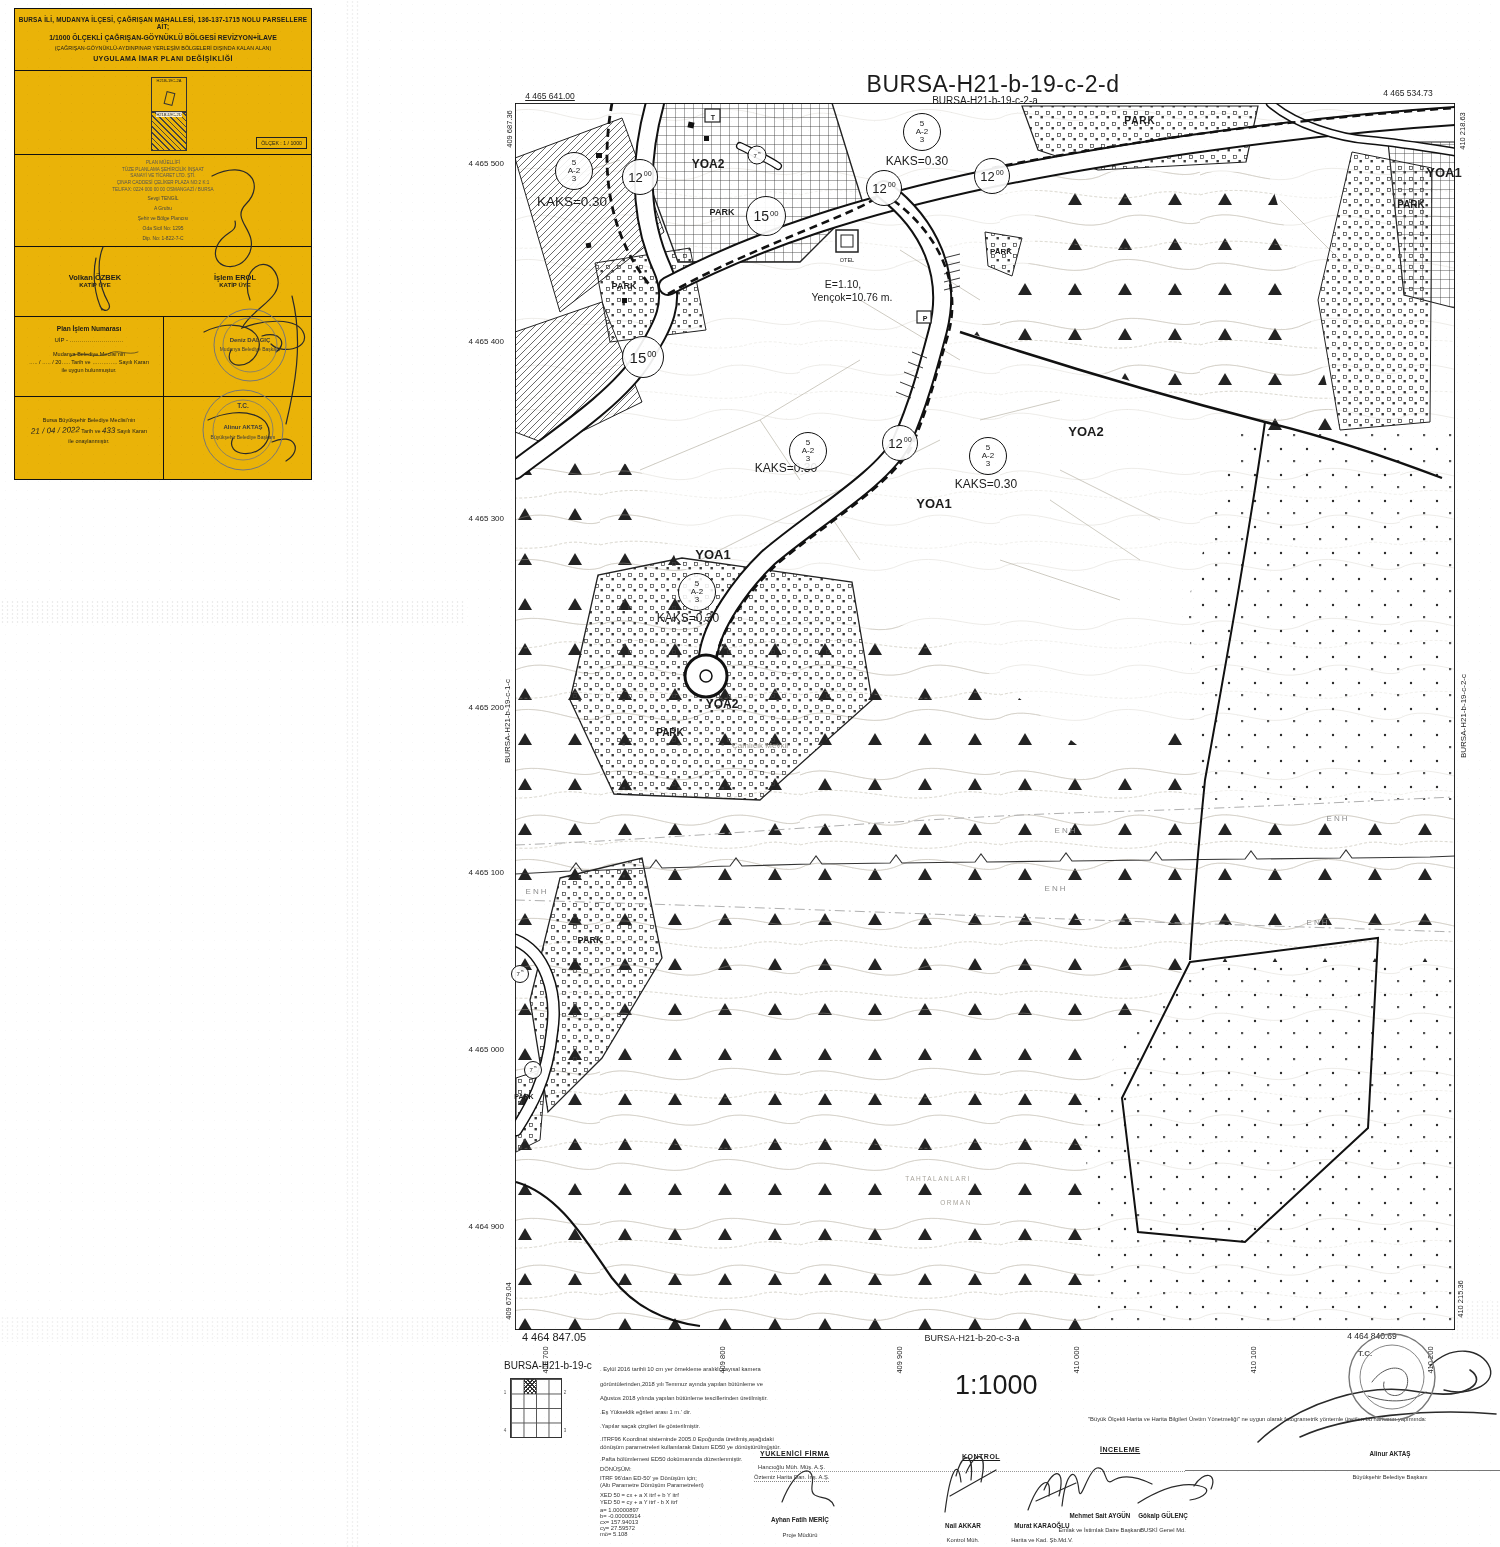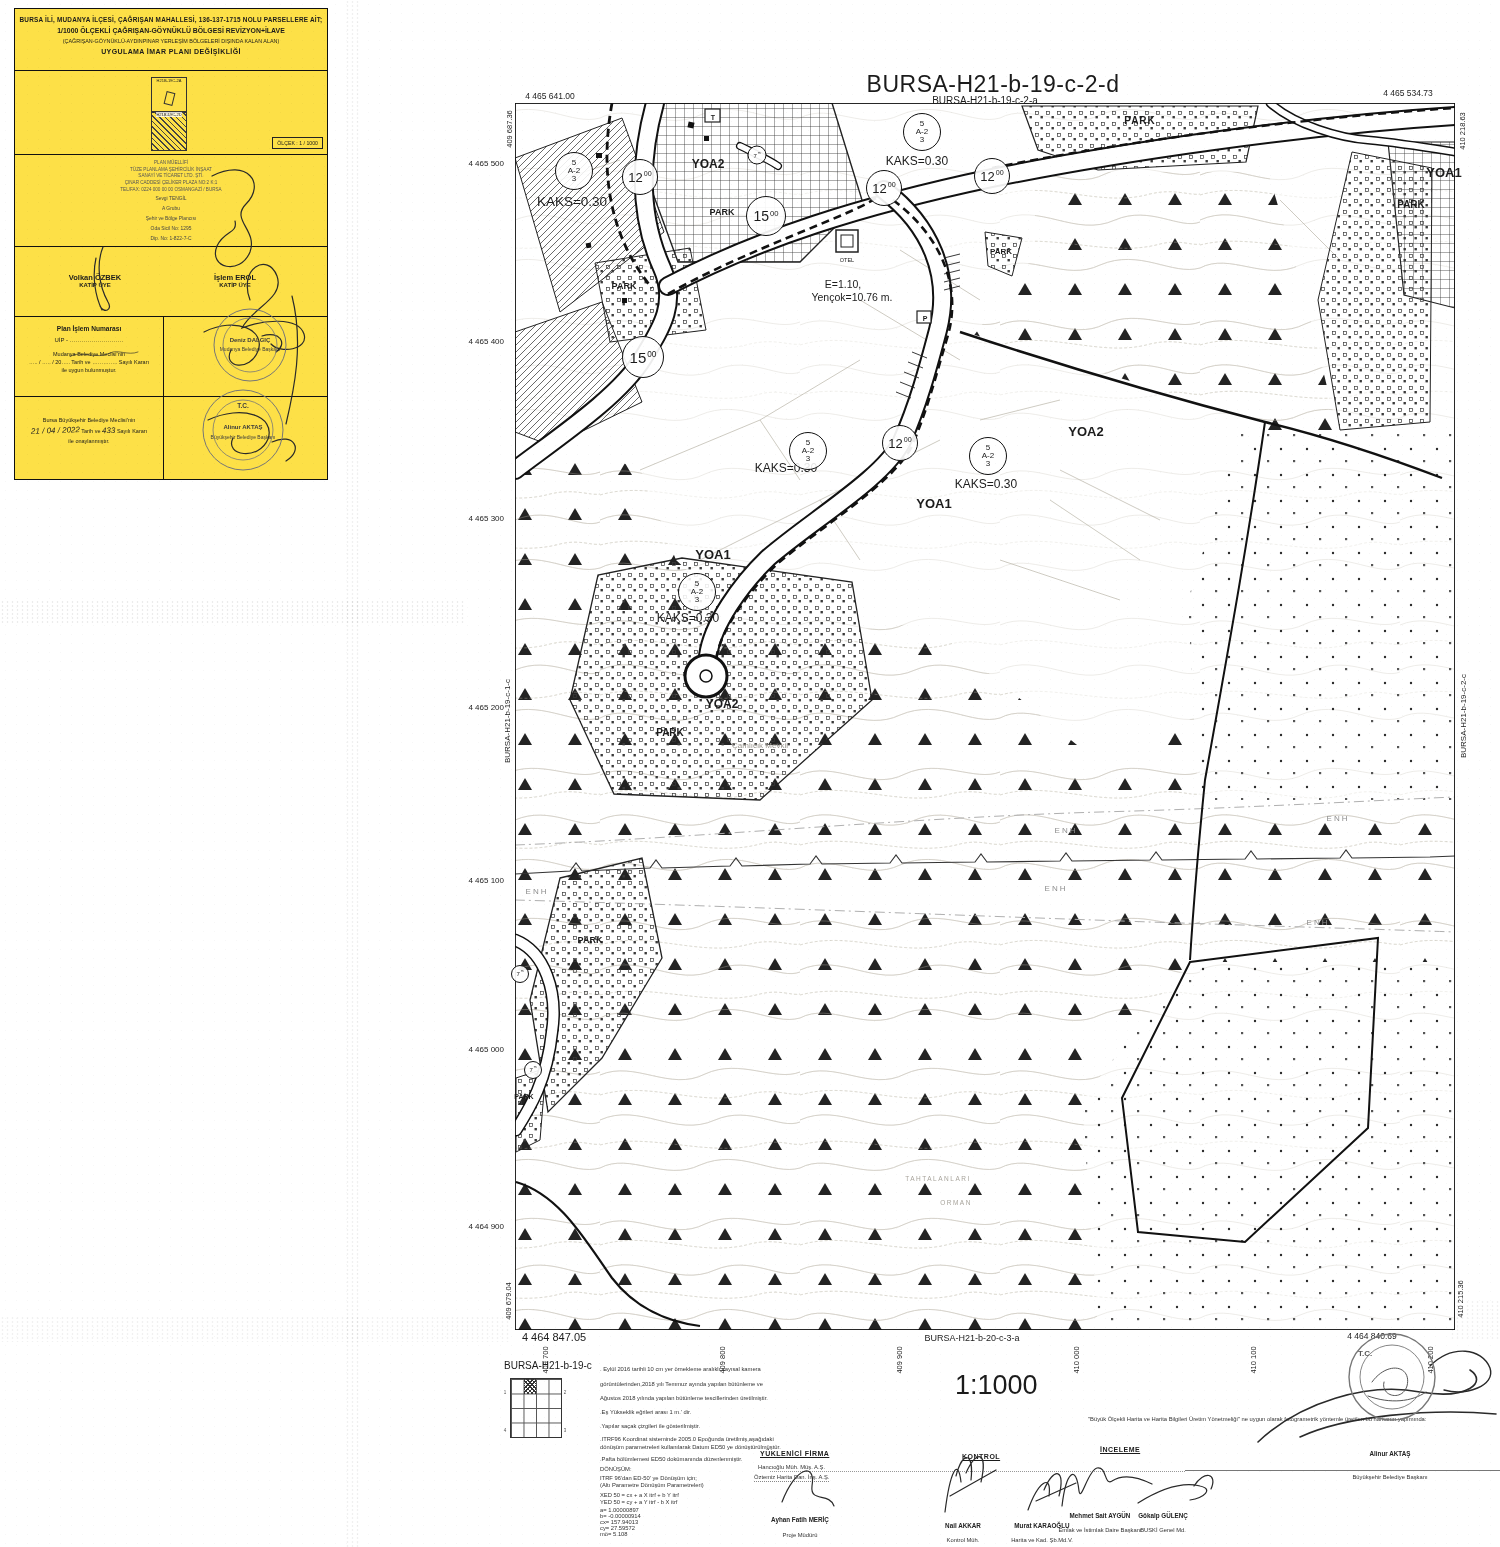--- a/index.html
+++ b/index.html
@@ -3,21 +3,21 @@
 <meta charset="utf-8">
 <style>
   html,body{margin:0;padding:0;background:#fff;}
   .page{position:relative;width:1500px;height:1547px;background:#fff;overflow:hidden;
         font-family:"Liberation Sans",sans-serif;color:#1b1b1b;}
   .page::before{content:"";position:absolute;inset:0;pointer-events:none;z-index:40;
         background-image:radial-gradient(#00000010 0.8px, transparent 0.9px);background-size:11px 9px;opacity:.5;}
   .noise{position:absolute;pointer-events:none;z-index:2;
         background-image:radial-gradient(#00000022 1px, transparent 1.2px);background-size:5px 4px;}
   
-  .tblock{position:absolute;left:14px;top:8px;width:296px;height:470px;border:1.8px solid #111;background:#fde047;z-index:10;padding-left:16px;}
+  .tblock{position:absolute;left:14px;top:8px;width:296px;height:470px;border:1.8px solid #111;background:#eab308;z-index:10;}
   .tbrow{position:absolute;left:0;width:100%;box-sizing:border-box;border-bottom:1.6px solid #111;}
   .tb-head{top:0;height:62px;text-align:center;padding-top:7px;}
   .tb-head .l1{font-size:6.4px;font-weight:bold;letter-spacing:.2px;}
   .tb-head .l2{font-size:6.9px;font-weight:bold;margin-top:4px;}
   .tb-head .l3{font-size:5.4px;margin-top:4px;}
   .tb-head .l4{font-size:7px;font-weight:bold;margin-top:4px;letter-spacing:.4px;}
   .tb-index{top:62px;height:84px;}
   .idxwrap{position:absolute;left:136px;top:6px;width:34px;height:72px;}
   .idx-a{position:absolute;left:0;top:0;width:34px;height:34px;border:1px solid #333;font-size:4px;text-align:center;}
   .idx-b{position:absolute;left:0;top:34px;width:34px;height:38px;border:1px solid #333;font-size:4px;text-align:center;
@@ -273,21 +273,21 @@
       <rect x="596" y="153" width="6" height="5" fill="#111"></rect>
       <rect x="622" y="298" width="5" height="5" fill="#111"></rect>
       <rect x="586" y="243" width="5" height="5" fill="#111" transform="rotate(-10 588 245)"></rect>
     </g>
 
     <rect x="515" y="103" width="940" height="1227" fill="none" stroke="#111" stroke-width="1.8"></rect>
   </svg>
 
   <div id="labels">
       <div class="mlabel" style="left: 985px; top: 100px; font-size: 10px; transform: translate(-50%, -50%);">BURSA-H21-b-19-c-2-a</div>
-      <div class="mlabel" style="left: 550px; top: 96px; font-size: 8.5px; transform: translate(-50%, -50%);">4 465 641.00</div>
+      <div class="mlabel" style="left: 550px; top: 96px; font-size: 8.5px; transform: translate(-50%, -50%); text-decoration: underline;">4 465 641.00</div>
       <div class="mlabel" style="left: 1408px; top: 93px; font-size: 8.5px; transform: translate(-50%, -50%);">4 465 534.73</div>
       <div class="mlabel" style="left: 554px; top: 1337px; font-size: 11px; transform: translate(-50%, -50%);">4 464 847.05</div>
       <div class="mlabel" style="left: 1372px; top: 1336px; font-size: 8.5px; transform: translate(-50%, -50%);">4 464 840.69</div>
       <div class="mlabel" style="left: 509px; top: 129px; font-size: 7.5px; transform: translate(-50%, -50%) rotate(-90deg);">409 687.36</div>
       <div class="mlabel" style="left: 1462px; top: 131px; font-size: 7.5px; transform: translate(-50%, -50%) rotate(-90deg);">410 218.63</div>
       <div class="mlabel" style="left: 508px; top: 1301px; font-size: 7.5px; transform: translate(-50%, -50%) rotate(-90deg);">409 679.04</div>
       <div class="mlabel" style="left: 1460px; top: 1299px; font-size: 7.5px; transform: translate(-50%, -50%) rotate(-90deg);">410 215.36</div>
       <div class="mlabel" style="left: 507px; top: 721px; font-size: 8px; transform: translate(-50%, -50%) rotate(-90deg);">BURSA-H21-b-19-c-1-c</div>
       <div class="mlabel" style="left: 1463px; top: 716px; font-size: 8px; transform: translate(-50%, -50%) rotate(-90deg);">BURSA-H21-b-19-c-2-c</div>
       <div class="mlabel" style="left: 972px; top: 1338px; font-size: 9px; transform: translate(-50%, -50%);">BURSA-H21-b-20-c-3-a</div>
@@ -385,21 +385,21 @@
         <span class="sup">m</span>
       </div>
       <div class="rc" style="left: 533px; top: 1070px; width: 16px; height: 16px; font-size: 6px;">
         <span>7</span>
         <span class="sup">m</span>
       </div>
       <div class="lc" style="top: 159px;">4 465 500</div>
       <div class="lc" style="top: 337px;">4 465 400</div>
       <div class="lc" style="top: 514px;">4 465 300</div>
       <div class="lc" style="top: 691px; margin-top: 12px;">4 465 200</div>
-      <div class="lc" style="top: 868px; margin-top: 8px;">4 465 100</div>
+      <div class="lc" style="top: 868px;">4 465 100</div>
       <div class="lc" style="top: 1045px;">4 465 000</div>
       <div class="lc" style="top: 1222px;">4 464 900</div>
       <div class="bc" style="left: 545px; top: 1360px;">409 700</div>
       <div class="bc" style="left: 722px; top: 1360px;">409 800</div>
       <div class="bc" style="left: 899px; top: 1360px;">409 900</div>
       <div class="bc" style="left: 1076px; top: 1360px;">410 000</div>
       <div class="bc" style="left: 1253px; top: 1360px;">410 100</div>
       <div class="bc" style="left: 1430px; top: 1360px;">410 200</div>
     </div>
 

